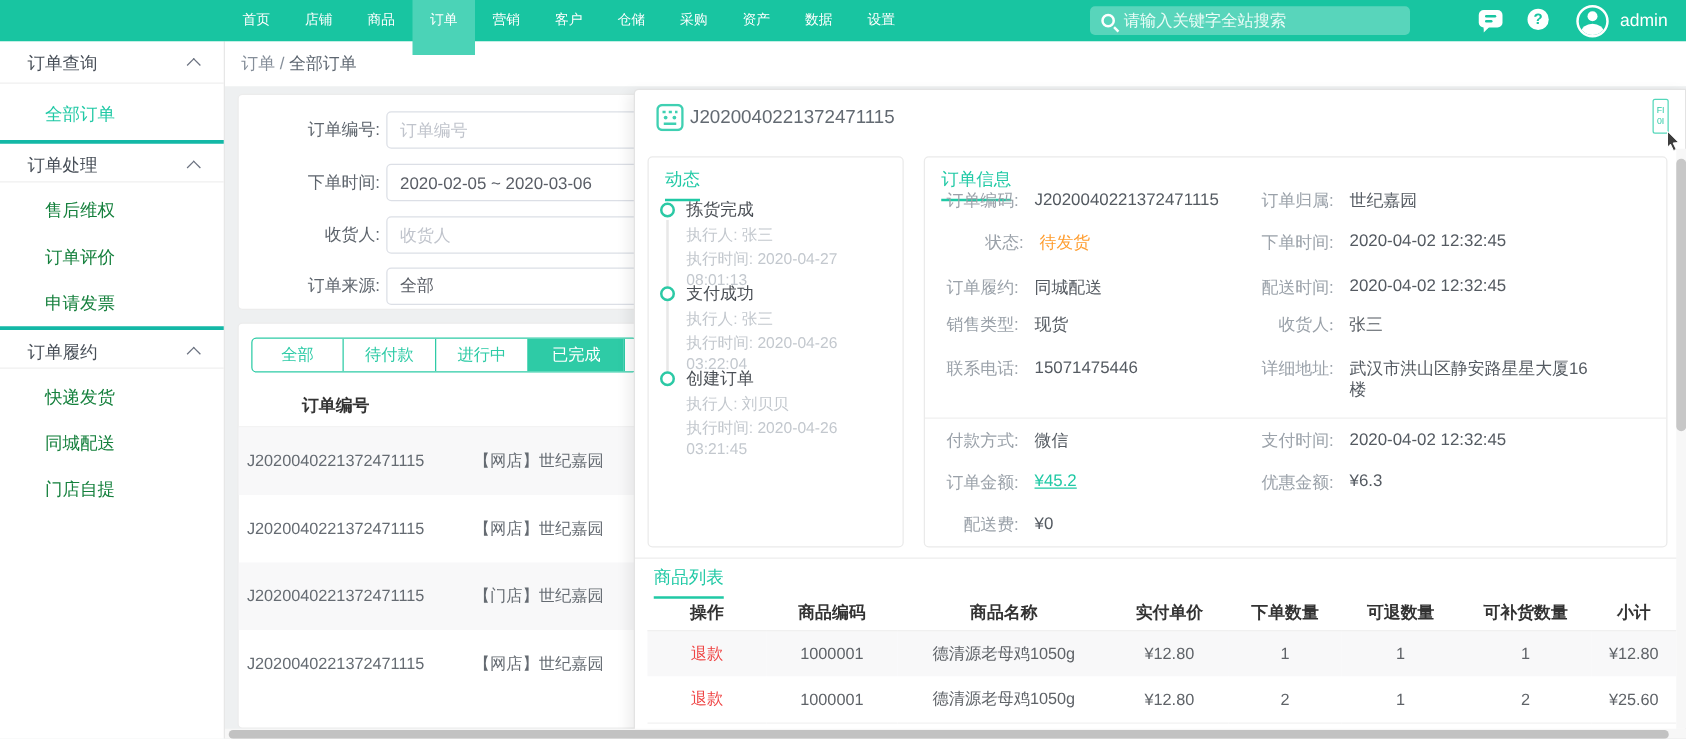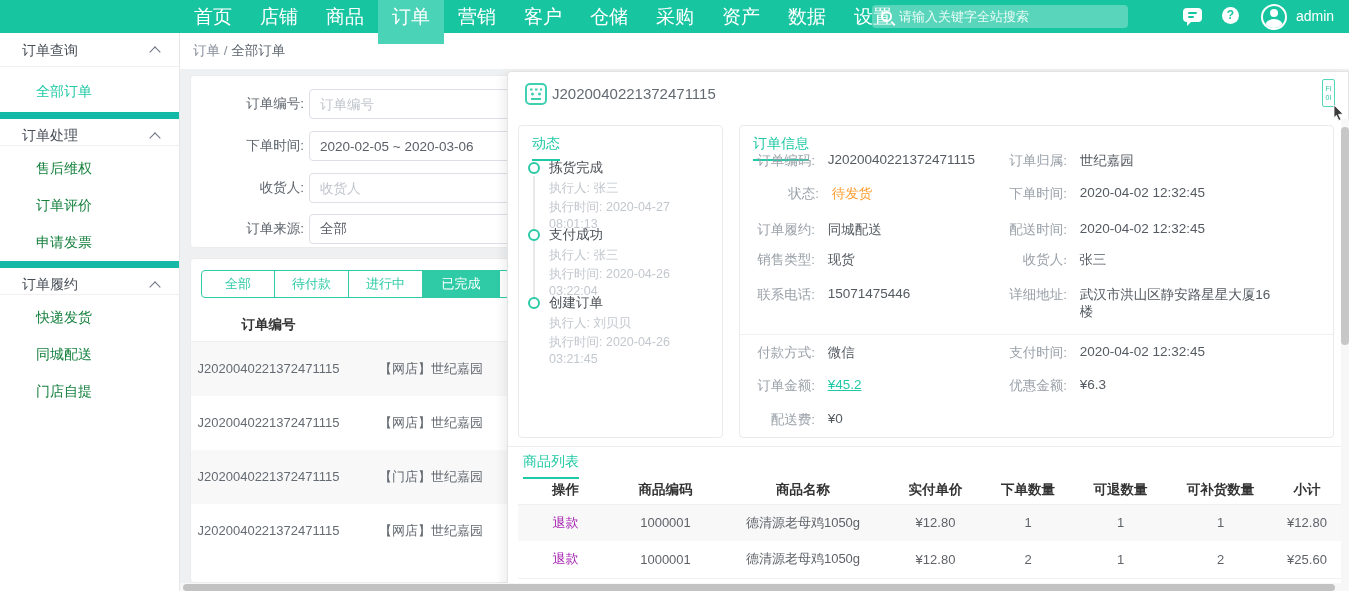--- a/index.html
+++ b/index.html
@@ -2,39 +2,39 @@
 <html><head>
 <meta charset="utf-8">
 <style>
   * { margin:0; padding:0; box-sizing:border-box; }
   html,body { width:1349px; height:591px; overflow:hidden; }
   body { font-family:"Liberation Sans","DejaVu Sans",sans-serif; position:relative; background:#eef0f1; font-size:13px; }
 
   
   .navbar { position:absolute; left:0; top:0; width:1349px; height:33px; background:#18c5a1; z-index:10; }
   .nav-items { position:absolute; left:180px; top:0; height:33px; display:flex; }
-  .nav-item { height:44px; line-height:33px; padding:0 14px; color:#fff; font-size:19px; cursor:pointer; white-space:nowrap; }
+  .nav-item { height:44px; line-height:33px; padding:0 14px; color:#fff; font-size:11px; cursor:pointer; white-space:nowrap; }
   .nav-item.active { background:#4bd3b7; }
   .search-box { position:absolute; left:872px; top:5px; width:256px; height:23px; background:rgba(255,255,255,.28); border-radius:4px; display:flex; align-items:center; padding:0 9px; }
   .mag { width:11px; height:11px; border:2px solid #fff; border-radius:50%; position:relative; flex:none; }
   .mag::after { content:''; position:absolute; width:2px; height:5px; background:#fff; left:9px; top:8px; transform:rotate(-45deg); }
   .search-ph { margin-left:7px; color:#e9fcf6; font-size:13px; }
   .chat-icon { position:absolute; left:1183px; top:8px; width:19px; height:14px; background:#fff; border-radius:4px; }
   .chat-icon::after { content:''; position:absolute; left:4px; bottom:-4px; border:3px solid transparent; border-top-color:#fff; border-left-color:#fff; }
   .chat-line { position:absolute; left:5px; height:2px; background:#18c5a1; border-radius:1px; }
   .help-icon { position:absolute; left:1222px; top:7px; width:17px; height:17px; background:#fff; border-radius:50%; color:#18c5a1; font-weight:bold; font-size:12px; text-align:center; line-height:17px; }
   .avatar { position:absolute; left:1261px; top:4px; width:26px; height:26px; border:2px solid #fff; border-radius:50%; overflow:hidden; }
   .avatar .head { position:absolute; left:7px; top:3px; width:8px; height:8px; background:#fff; border-radius:50%; }
   .avatar .bust { position:absolute; left:2px; top:13px; width:18px; height:14px; background:#fff; border-radius:50% 50% 0 0; }
   .admin-name { position:absolute; left:1296px; top:0; height:33px; line-height:33px; color:#fff; font-size:14px; }
 
   
   .sidebar { position:absolute; left:0; top:33px; width:180px; height:558px; background:#fff; border-right:1px solid #e7e7e7; z-index:2; }
   .side-header { position:absolute; left:0; width:179px; height:34px; line-height:34px; padding-left:22px; color:#474e57; font-size:14px; border-bottom:1px solid #f0f0f0; cursor:pointer; }
-  .side-header.bt { border-top:7px solid #14b8a6;font-family:Liberation Mono, monospace; }
+  .side-header.bt { border-top:3px solid #14b8a6; }
   .chev { position:absolute; right:20px; width:8px; height:8px; border-left:1.5px solid #6b7280; border-top:1.5px solid #6b7280; transform:rotate(45deg); }
   .side-item { position:absolute; left:0; width:179px; height:37px; line-height:37px; padding-left:36px; color:#15803d; font-size:14px; cursor:pointer; }
   .side-item.active { color:#20c9a5; }
 
   
   .content-bg { position:absolute; left:180px; top:33px; width:1169px; height:558px; background:#eef0f1; z-index:1; }
   .crumb-bar { position:absolute; left:180px; top:33px; width:1169px; height:36px; background:#fff; z-index:1; }
   .crumb { position:absolute; left:13px; top:0; height:36px; line-height:36px; font-size:13.5px; color:#858e99; }
   .crumb .cur { color:#5d6670; }
   .card { position:absolute; background:#fff; border:1px solid #ececec; border-radius:4px; }
@@ -87,21 +87,21 @@
   .pay-divider { position:absolute; left:0; top:208px; width:100%; border-top:1px solid #f0f0f0; }
 
   
   .prod-sep { position:absolute; left:0; top:374px; width:840px; border-top:1px solid #ededed; }
   .prod-title-wrap { position:absolute; left:15px; top:381px; }
   .prod-table { position:absolute; left:10px; top:404px; width:823px; border-collapse:collapse; table-layout:fixed; }
   .prod-table th { height:28px; font-weight:bold; color:#333; font-size:13.5px; text-align:center; border-bottom:1px solid #f0f0f0; }
   .prod-table td { height:37px; text-align:center; color:#5f6368; font-size:13px; }
   .prod-table tr.odd td { background:#f8f8f9; }
   .prod-table tr.even td { border-bottom:1px solid #f2f2f2; }
-  .link-green { color:#a21caf; cursor:pointer; }
+  .link-green { color:#ef4444; cursor:pointer; }
 
   
   .vscroll-track { position:absolute; left:1341px; top:119px; width:8px; height:464px; background:#f7f7f7; z-index:6; }
   .vscroll-thumb { position:absolute; left:0; top:8px; width:8px; height:218px; background:#c7c7c7; border-radius:4px; }
   .hscroll-track { position:absolute; left:180px; top:583px; width:1169px; height:8px; background:#f7f7f7; z-index:6; }
   .hscroll-thumb { position:absolute; left:3px; top:0.5px; width:1152px; height:7px; background:#c2c2c2; border-radius:4px; }
   .cursor { position:absolute; left:1332px; top:104px; z-index:20; }
 </style>
 </head>
 <body>

